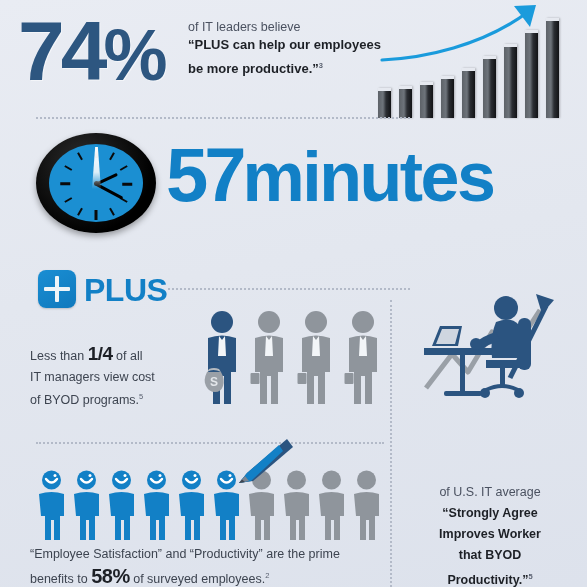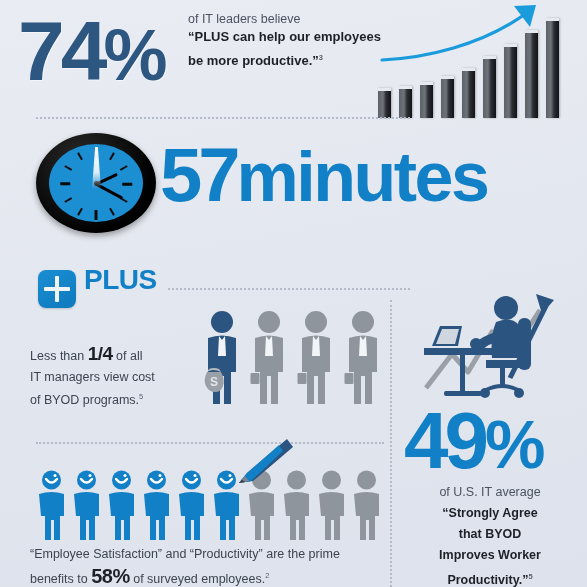--- a/index.html
+++ b/index.html
@@ -39,21 +39,21 @@
     color: #2d5680;
     letter-spacing: -4px;
     line-height: 100px;
     text-shadow: 1px 1px 0 rgba(255,255,255,.5);
   }
   #stat-74 .pct { font-size: 72px; letter-spacing: -3px; }
 
   #quote-74 {
     position: absolute;
     left: 188px;
-    top: 12px;
+    top: 20px;
     width: 200px;
   }
   #quote-74 .line1 { color: #4a5160; font-size: 12.5px; }
   #quote-74 .line2,
   #quote-74 .line3 {
     font-weight: bold;
     color: #1d2026;
     font-size: 13px;
     line-height: 21px;
   }
@@ -155,21 +155,21 @@
     position: absolute;
     left: 50%; top: 50%;
     width: 5px; height: 5px;
     margin: -2.5px 0 0 -2.5px;
     border-radius: 50%;
     background: #000;
   }
 
   #stat-57 {
     position: absolute;
-    left: 160px;
+    left: 166px;
     top: 134px;
     font-size: 76px;
     font-weight: bold;
     color: #1280c6;
     letter-spacing: -3.5px;
     line-height: 82px;
     white-space: nowrap;
   }
   #stat-57 .num { letter-spacing: -4px; }
   #stat-57 .word { font-size: 70px; letter-spacing: -2.5px; }
@@ -198,22 +198,22 @@
   #plus-badge .v, #plus-badge .h {
     position: absolute;
     background: #eef4f8;
     border-radius: 1px;
   }
   #plus-badge .v { left: 50%; margin-left: -1.6px; top: 6px; bottom: 6px; width: 3.2px; }
   #plus-badge .h { top: 50%; margin-top: -1.6px; left: 6px; right: 6px; height: 3.2px; }
   #plus-label {
     position: absolute;
     left: 84px;
-    top: 264px;
-    font-size: 28px;
+    top: 272px;
+    font-size: 32px;
     font-weight: bold;
     color: #1280c6;
     letter-spacing: -0.5px;
   }
 
   
   #copy-quarter {
     position: absolute;
     left: 30px;
     top: 344px;
@@ -440,29 +440,26 @@
     <path d="M68 98 q16 -8 32 0" fill="none" stroke="#2b5480" stroke-width="4"></path>
     <circle cx="67" cy="101" r="5" fill="#2b5480"></circle>
     <circle cx="101" cy="101" r="5" fill="#2b5480"></circle>
 
     <circle cx="88" cy="16" r="12" fill="#2b5480"></circle>
     <path d="M78 30 q14 -6 22 2 l0 34 -26 0 q-2 -22 4 -36 z" fill="#2b5480"></path>
     <path d="M78 40 q-14 4 -22 12 l6 7 q10 -8 20 -10 z" fill="#2b5480"></path>
     <circle cx="58" cy="52" r="6" fill="#2b5480"></circle>
   </svg>
 
-  <div id="stat-49">
-    <span>49</span><span class="pct">%</span>
-  </div>
 
   <div id="copy-49">
     <div class="lead">of U.S. IT average</div>
     <div class="strong">“Strongly Agree</div>
+    <div class="strong">Improves Worker</div>
     <div class="strong">that BYOD</div>
-    <div class="strong">Improves Worker</div>
     <div class="strong">
       <span>Productivity.”</span><span class="sup">5</span>
     </div>
   </div>
 
   <div class="hdotted" style="left:36px; top:442px; width:348px;"></div>
 
   <div id="people-row">
       <svg class="person" viewBox="0 0 31 70" style="left: 0px;">
         <circle cx="15.5" cy="10" r="9.5" fill="#1280c6"></circle>

